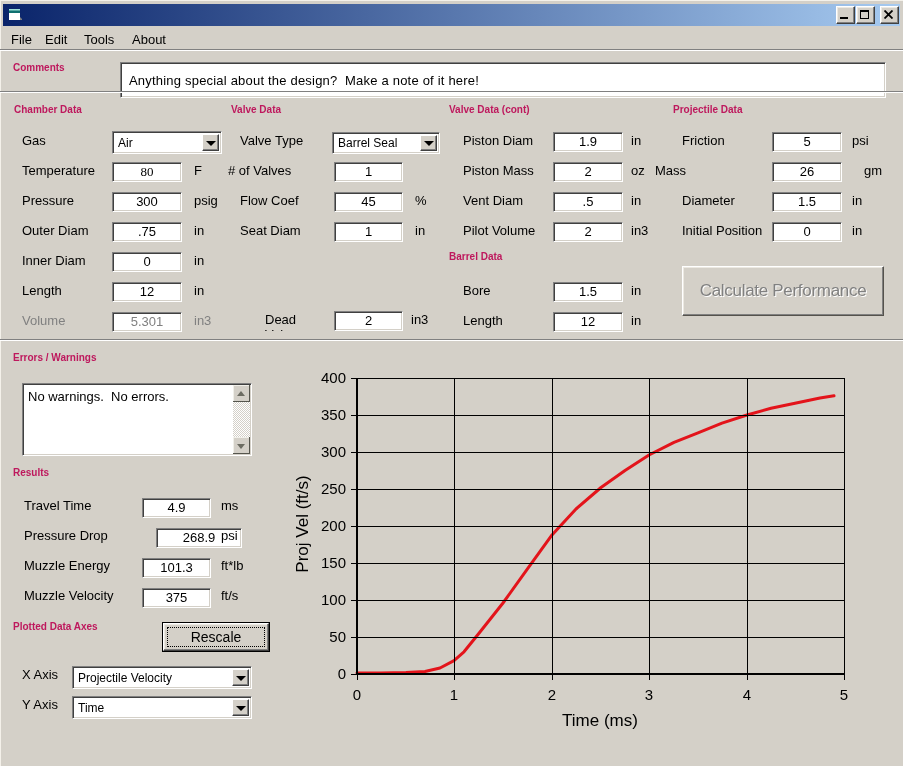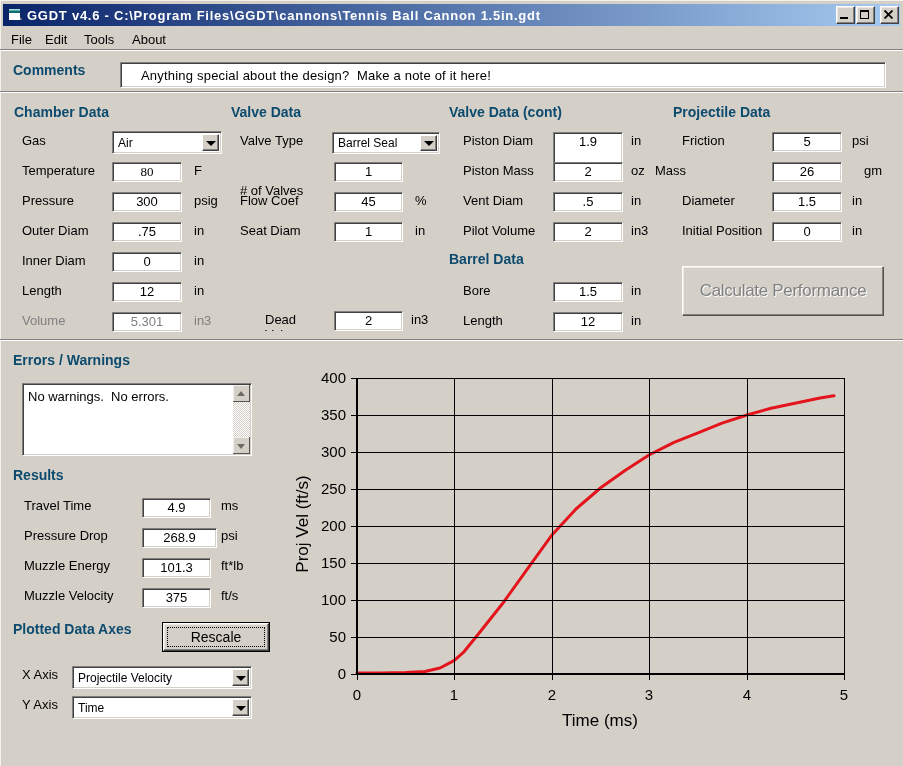--- a/index.html
+++ b/index.html
@@ -5,21 +5,21 @@
 * { margin:0; padding:0; box-sizing:border-box; }
 html,body { width:903px; height:766px; }
 body {
   position:relative;
   background:#d4d0c8;
   font-family:"Liberation Sans", sans-serif;
   overflow:hidden;
 }
 .abs { position:absolute; }
 .lbl { position:absolute; font-size:13px; color:#000; white-space:nowrap; }
-.hdr { position:absolute; font-size:14px; font-weight:bold; color:#0c4a6e; white-space:nowrap; }
+.hdr { position:absolute; font-size:10px; font-weight:bold; color:#be185d; white-space:nowrap; }
 .unit { position:absolute; font-size:13px; color:#000; white-space:nowrap; }
 .field {
   position:absolute; background:#fff;
   border:1px solid; border-color:#808080 #fff #fff #808080;
   box-shadow: inset 1px 1px 0 #404040, inset -1px -1px 0 #d4d0c8;
   font-size:13px; color:#000;
   display:flex; align-items:flex-start; justify-content:center; padding-top:1px;
 }
 .raised {
   background:#d4d0c8;
@@ -50,21 +50,20 @@
 <div class="abs" style="left:0;top:0;width:903px;height:1px;background:#f4f1ea;"></div>
 <div class="abs" style="left:0;top:0;width:1px;height:766px;background:#f4f1ea;"></div>
 
 <div class="abs" id="titlebar" style="left:3px; top:4px; width:897px; height:22px; background:linear-gradient(to right,#0a246a,#a6caf0);">
   <svg style="position:absolute;left:5px;top:4px;" width="14" height="14" viewBox="0 0 14 14">
     <rect x="1" y="1" width="11" height="11" fill="#fff"></rect>
     <rect x="1" y="1" width="11" height="4" fill="#0f7070"></rect>
     <rect x="1" y="1" width="11" height="1.5" fill="#9fe0d8"></rect>
     <path d="M12 12 L15 12 L12 9 Z" fill="#808080"></path>
   </svg>
-  <div style="position:absolute;left:24px;top:0;height:22px;line-height:23px;color:#fff;font-size:13px;font-weight:bold;letter-spacing:0.75px;white-space:nowrap;">GGDT v4.6 - C:\Program Files\GGDT\cannons\Tennis Ball Cannon 1.5in.gdt</div>
 </div>
 
 <div class="abs raised" style="left:836px;top:6px;width:19px;height:18px;">
   <div style="position:absolute;left:3px;bottom:4px;width:8px;height:2px;background:#000;"></div>
 </div>
 <div class="abs raised" style="left:856px;top:6px;width:19px;height:18px;">
   <div style="position:absolute;left:3px;top:3px;width:9px;height:9px;border:1px solid #000;border-top:2px solid #000;"></div>
 </div>
 <div class="abs raised" style="left:880px;top:6px;width:19px;height:18px;">
   <svg style="position:absolute;left:3px;top:3px;" width="9" height="9" viewBox="0 0 9 9">
@@ -73,21 +72,21 @@
 </div>
 
 <div class="lbl" style="left:11px;top:32px;">File</div>
 <div class="lbl" style="left:45px;top:32px;">Edit</div>
 <div class="lbl" style="left:84px;top:32px;">Tools</div>
 <div class="lbl" style="left:132px;top:32px;">About</div>
 <div class="abs" style="left:0;top:49px;width:903px;height:1px;background:#808080;"></div>
 <div class="abs" style="left:0;top:50px;width:903px;height:1px;background:#fff;"></div>
 
 <div class="hdr" style="left:13px;top:62px;">Comments</div>
-<div class="field" style="left:120px;top:62px;width:766px;height:26px;justify-content:flex-start;align-items:center;padding-top:0;padding-left:20px;letter-spacing:0.2px;">Anything special about the design?&nbsp; Make a note of it here!</div>
+<div class="field" style="left:120px;top:62px;width:766px;height:36px;justify-content:flex-start;align-items:center;padding-top:0;padding-left:8px;letter-spacing:0.2px;">Anything special about the design?&nbsp; Make a note of it here!</div>
 
 <div class="abs" style="left:0;top:91px;width:903px;height:1px;background:#808080;"></div>
 <div class="abs" style="left:0;top:92px;width:903px;height:1px;background:#fff;"></div>
 
 <div class="hdr" style="left:14px;top:104px;">Chamber Data</div>
 <div class="hdr" style="left:231px;top:104px;">Valve Data</div>
 <div class="hdr" style="left:449px;top:104px;">Valve Data (cont)</div>
 <div class="hdr" style="left:673px;top:104px;">Projectile Data</div>
 <div class="hdr" style="left:449px;top:251px;">Barrel Data</div>
 
@@ -111,21 +110,21 @@
 <div class="field" style="left:112px;top:312px;width:70px;height:20px;color:#808080;">5.301</div>
 
 <div class="unit" style="left:194px;top:163px;">F</div>
 <div class="unit" style="left:194px;top:193px;">psig</div>
 <div class="unit" style="left:194px;top:223px;">in</div>
 <div class="unit" style="left:194px;top:253px;">in</div>
 <div class="unit" style="left:194px;top:283px;">in</div>
 <div class="unit" style="left:194px;top:313px;color:#808080;">in3</div>
 
 <div class="lbl" style="left:240px;top:133px;">Valve Type</div>
-<div class="lbl" style="left:240px;top:163px;margin-top:20px;"># of Valves</div>
+<div class="lbl" style="left:228px;top:163px;"># of Valves</div>
 <div class="lbl" style="left:240px;top:193px;">Flow Coef</div>
 <div class="lbl" style="left:240px;top:223px;">Seat Diam</div>
 <div class="abs" style="left:241px;top:312px;width:66px;height:19px;overflow:hidden;font-size:13px;line-height:15px;margin-left:24px;">Dead<br>Volume</div>
 
 <div class="combo" style="left:332px;top:132px;width:108px;height:22px;">
     <span class="txt">Barrel Seal</span>
     <span class="btn"></span>
   </div>
 <div class="field" style="left:334px;top:162px;width:69px;height:20px;">1</div>
 <div class="field" style="left:334px;top:192px;width:69px;height:20px;">45</div>
@@ -136,21 +135,21 @@
 <div class="unit" style="left:415px;top:223px;">in</div>
 <div class="unit" style="left:411px;top:312px;">in3</div>
 
 <div class="lbl" style="left:463px;top:133px;">Piston Diam</div>
 <div class="lbl" style="left:463px;top:163px;">Piston Mass</div>
 <div class="lbl" style="left:463px;top:193px;">Vent Diam</div>
 <div class="lbl" style="left:463px;top:223px;">Pilot Volume</div>
 <div class="lbl" style="left:463px;top:283px;">Bore</div>
 <div class="lbl" style="left:463px;top:313px;">Length</div>
 
-<div class="field" style="left:553px;top:132px;width:70px;height:32px;">1.9</div>
+<div class="field" style="left:553px;top:132px;width:70px;height:20px;">1.9</div>
 <div class="field" style="left:553px;top:162px;width:70px;height:20px;">2</div>
 <div class="field" style="left:553px;top:192px;width:70px;height:20px;">.5</div>
 <div class="field" style="left:553px;top:222px;width:70px;height:20px;">2</div>
 <div class="field" style="left:553px;top:282px;width:70px;height:20px;">1.5</div>
 <div class="field" style="left:553px;top:312px;width:70px;height:20px;">12</div>
 
 <div class="unit" style="left:631px;top:133px;">in</div>
 <div class="unit" style="left:631px;top:163px;">oz</div>
 <div class="unit" style="left:631px;top:193px;">in</div>
 <div class="unit" style="left:631px;top:223px;">in3</div>
@@ -190,21 +189,21 @@
     <div style="position:absolute;left:4px;top:7px;width:0;height:0;border:4px solid transparent;border-top:5px solid #6c6c62;border-bottom:none;"></div>
   </div>
 </div>
 
 <div class="hdr" style="left:13px;top:467px;">Results</div>
 <div class="lbl" style="left:24px;top:498px;">Travel Time</div>
 <div class="lbl" style="left:24px;top:528px;">Pressure Drop</div>
 <div class="lbl" style="left:24px;top:558px;">Muzzle Energy</div>
 <div class="lbl" style="left:24px;top:588px;">Muzzle Velocity</div>
 <div class="field" style="left:142px;top:498px;width:69px;height:20px;">4.9</div>
-<div class="field" style="left:142px;top:528px;width:75px;height:20px;">268.9</div>
+<div class="field" style="left:156px;top:528px;width:86px;height:20px;">268.9</div>
 <div class="field" style="left:142px;top:558px;width:69px;height:20px;">101.3</div>
 <div class="field" style="left:142px;top:588px;width:69px;height:20px;">375</div>
 <div class="unit" style="left:221px;top:498px;">ms</div>
 <div class="unit" style="left:221px;top:528px;">psi</div>
 <div class="unit" style="left:221px;top:558px;">ft*lb</div>
 <div class="unit" style="left:221px;top:588px;">ft/s</div>
 
 <div class="hdr" style="left:13px;top:621px;">Plotted Data Axes</div>
 <div class="abs" style="left:162px;top:622px;width:108px;height:30px;background:#000;">
   <div class="raised" style="position:absolute;left:1px;top:1px;right:1px;bottom:1px;">

